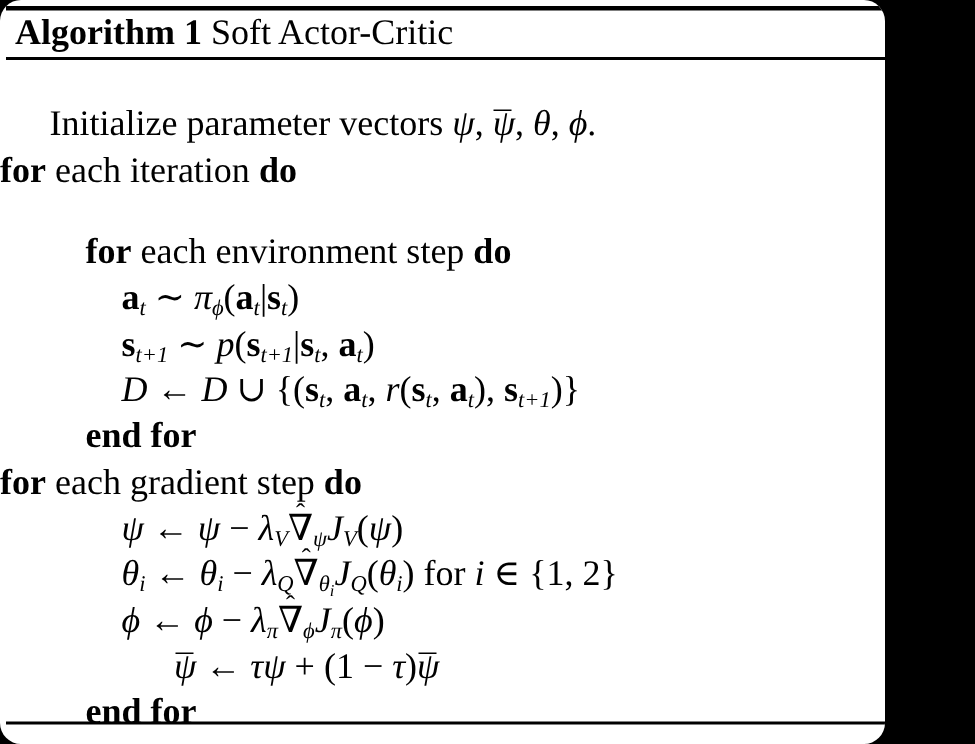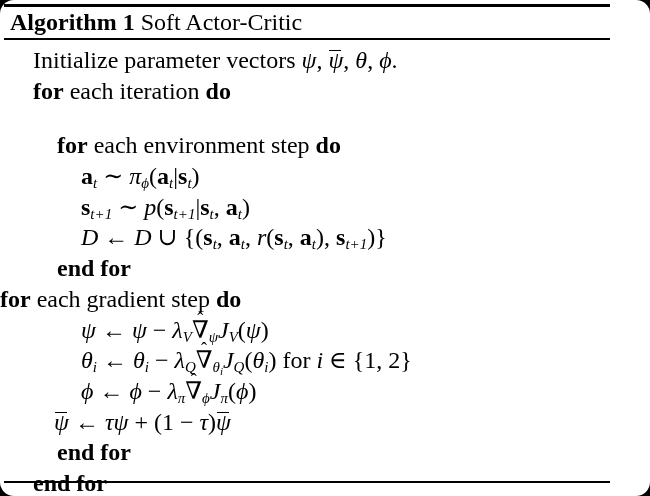--- a/index.html
+++ b/index.html
@@ -3,21 +3,21 @@
 <meta charset="utf-8">
 <style>
   html, body {
     margin: 0; padding: 0;
     width: 650px; height: 496px;
     background: #000000;
     overflow: hidden;
   }
   .page {
     position: relative;
-    width: 650px; height: 496px;
+    width: 590px; height: 496px;
     background: #ffffff;
     border-radius: 14px;
     overflow: hidden;
     font-family: "Liberation Serif", "DejaVu Serif", serif;
     color: #000000;
   }
   .rule { position: absolute; left: 4px; width: 606px; background: #000000; }
   .rule-top { top: 4px; height: 3px; }
   .rule-mid { top: 38px; height: 2px; }
   .rule-bottom { top: 481px; height: 2px; }
@@ -80,30 +80,30 @@
 <body>
 
 <div class="page">
   <div class="rule rule-top"></div>
 
   <div class="title"><span class="b">Algorithm 1</span> <span>Soft Actor-Critic</span></div>
 
   <div class="rule rule-mid"></div>
 
   <div class="algo-body">
-      <div class="algo-line" style="padding-left: 33px;"><span class="tok-rm">Initialize parameter vectors </span><span class="tok-it">ψ</span><span class="tok-rm">, </span><span class="tok-bar">ψ</span><span class="tok-rm">, </span><span class="tok-it">θ</span><span class="tok-rm">, </span><span class="tok-it">ϕ</span><span class="tok-rm">.</span></div>
-      <div class="algo-line" style="padding-left: 33px;"><span class="tok-kw">for</span><span class="tok-rm"> each iteration </span><span class="tok-kw">do</span></div>
+      <div class="algo-line" style="padding-left: 33px; margin-top: 23px;"><span class="tok-rm">Initialize parameter vectors </span><span class="tok-it">ψ</span><span class="tok-rm">, </span><span class="tok-bar">ψ</span><span class="tok-rm">, </span><span class="tok-it">θ</span><span class="tok-rm">, </span><span class="tok-it">ϕ</span><span class="tok-rm">.</span></div>
+      <div class="algo-line" style=""><span class="tok-kw">for</span><span class="tok-rm"> each iteration </span><span class="tok-kw">do</span></div>
       <div class="algo-line" style="padding-left: 57px; margin-top: 24px;"><span class="tok-kw">for</span><span class="tok-rm"> each environment step </span><span class="tok-kw">do</span></div>
       <div class="algo-line" style="padding-left: 81px;"><span class="tok-bf">a</span><span class="tok-sub">t</span><span class="tok-rm"> ∼ </span><span class="tok-it">π</span><span class="tok-sub">ϕ</span><span class="tok-rm">(</span><span class="tok-bf">a</span><span class="tok-sub">t</span><span class="tok-rm">|</span><span class="tok-bf">s</span><span class="tok-sub">t</span><span class="tok-rm">)</span></div>
       <div class="algo-line" style="padding-left: 81px;"><span class="tok-bf">s</span><span class="tok-sub">t+1</span><span class="tok-rm"> ∼ </span><span class="tok-it">p</span><span class="tok-rm">(</span><span class="tok-bf">s</span><span class="tok-sub">t+1</span><span class="tok-rm">|</span><span class="tok-bf">s</span><span class="tok-sub">t</span><span class="tok-rm">, </span><span class="tok-bf">a</span><span class="tok-sub">t</span><span class="tok-rm">)</span></div>
       <div class="algo-line" style="padding-left: 81px;"><span class="tok-scr">D</span><span class="tok-rm"> ← </span><span class="tok-scr">D</span><span class="tok-rm"> ∪ {(</span><span class="tok-bf">s</span><span class="tok-sub">t</span><span class="tok-rm">, </span><span class="tok-bf">a</span><span class="tok-sub">t</span><span class="tok-rm">, </span><span class="tok-it">r</span><span class="tok-rm">(</span><span class="tok-bf">s</span><span class="tok-sub">t</span><span class="tok-rm">, </span><span class="tok-bf">a</span><span class="tok-sub">t</span><span class="tok-rm">), </span><span class="tok-bf">s</span><span class="tok-sub">t+1</span><span class="tok-rm">)}</span></div>
       <div class="algo-line" style="padding-left: 57px;"><span class="tok-kw">end for</span></div>
       <div class="algo-line" style=""><span class="tok-kw">for</span><span class="tok-rm"> each gradient step </span><span class="tok-kw">do</span></div>
       <div class="algo-line" style="padding-left: 81px;"><span class="tok-it">ψ</span><span class="tok-rm"> ← </span><span class="tok-it">ψ</span><span class="tok-rm"> − </span><span class="tok-it">λ</span><span class="tok-sub">V</span><span class="tok-hnab">∇<span class="hat">ˆ</span></span><span class="tok-sub">ψ</span><span class="tok-it">J</span><span class="tok-sub">V</span><span class="tok-rm">(</span><span class="tok-it">ψ</span><span class="tok-rm">)</span></div>
       <div class="algo-line" style="padding-left: 81px;"><span class="tok-it">θ</span><span class="tok-sub">i</span><span class="tok-rm"> ← </span><span class="tok-it">θ</span><span class="tok-sub">i</span><span class="tok-rm"> − </span><span class="tok-it">λ</span><span class="tok-sub">Q</span><span class="tok-hnab">∇<span class="hat">ˆ</span></span><span class="tok-sub">θ</span><span class="tok-subsub">i</span><span class="tok-it">J</span><span class="tok-sub">Q</span><span class="tok-rm">(</span><span class="tok-it">θ</span><span class="tok-sub">i</span><span class="tok-rm">) for </span><span class="tok-it">i</span><span class="tok-rm"> ∈ {1, 2}</span></div>
       <div class="algo-line" style="padding-left: 81px;"><span class="tok-it">ϕ</span><span class="tok-rm"> ← </span><span class="tok-it">ϕ</span><span class="tok-rm"> − </span><span class="tok-it">λ</span><span class="tok-sub">π</span><span class="tok-hnab">∇<span class="hat">ˆ</span></span><span class="tok-sub">ϕ</span><span class="tok-it">J</span><span class="tok-sub">π</span><span class="tok-rm">(</span><span class="tok-it">ϕ</span><span class="tok-rm">)</span></div>
-      <div class="algo-line" style="padding-left: 54px;"><span class="tok-bar">ψ</span><span class="tok-rm"> ← </span><span class="tok-it">τψ</span><span class="tok-rm"> + (1 − </span><span class="tok-it">τ</span><span class="tok-rm">)</span><span class="tok-bar">ψ</span></div>
+      <div class="algo-line" style="padding-left: 116px;"><span class="tok-bar">ψ</span><span class="tok-rm"> ← </span><span class="tok-it">τψ</span><span class="tok-rm"> + (1 − </span><span class="tok-it">τ</span><span class="tok-rm">)</span><span class="tok-bar">ψ</span></div>
       <div class="algo-line" style="padding-left: 57px;"><span class="tok-kw">end for</span></div>
       <div class="algo-line" style="padding-left: 33px;"><span class="tok-kw">end for</span></div>
     </div>
 
   <div class="rule rule-bottom"></div>
 </div>
 
 </body></html>

